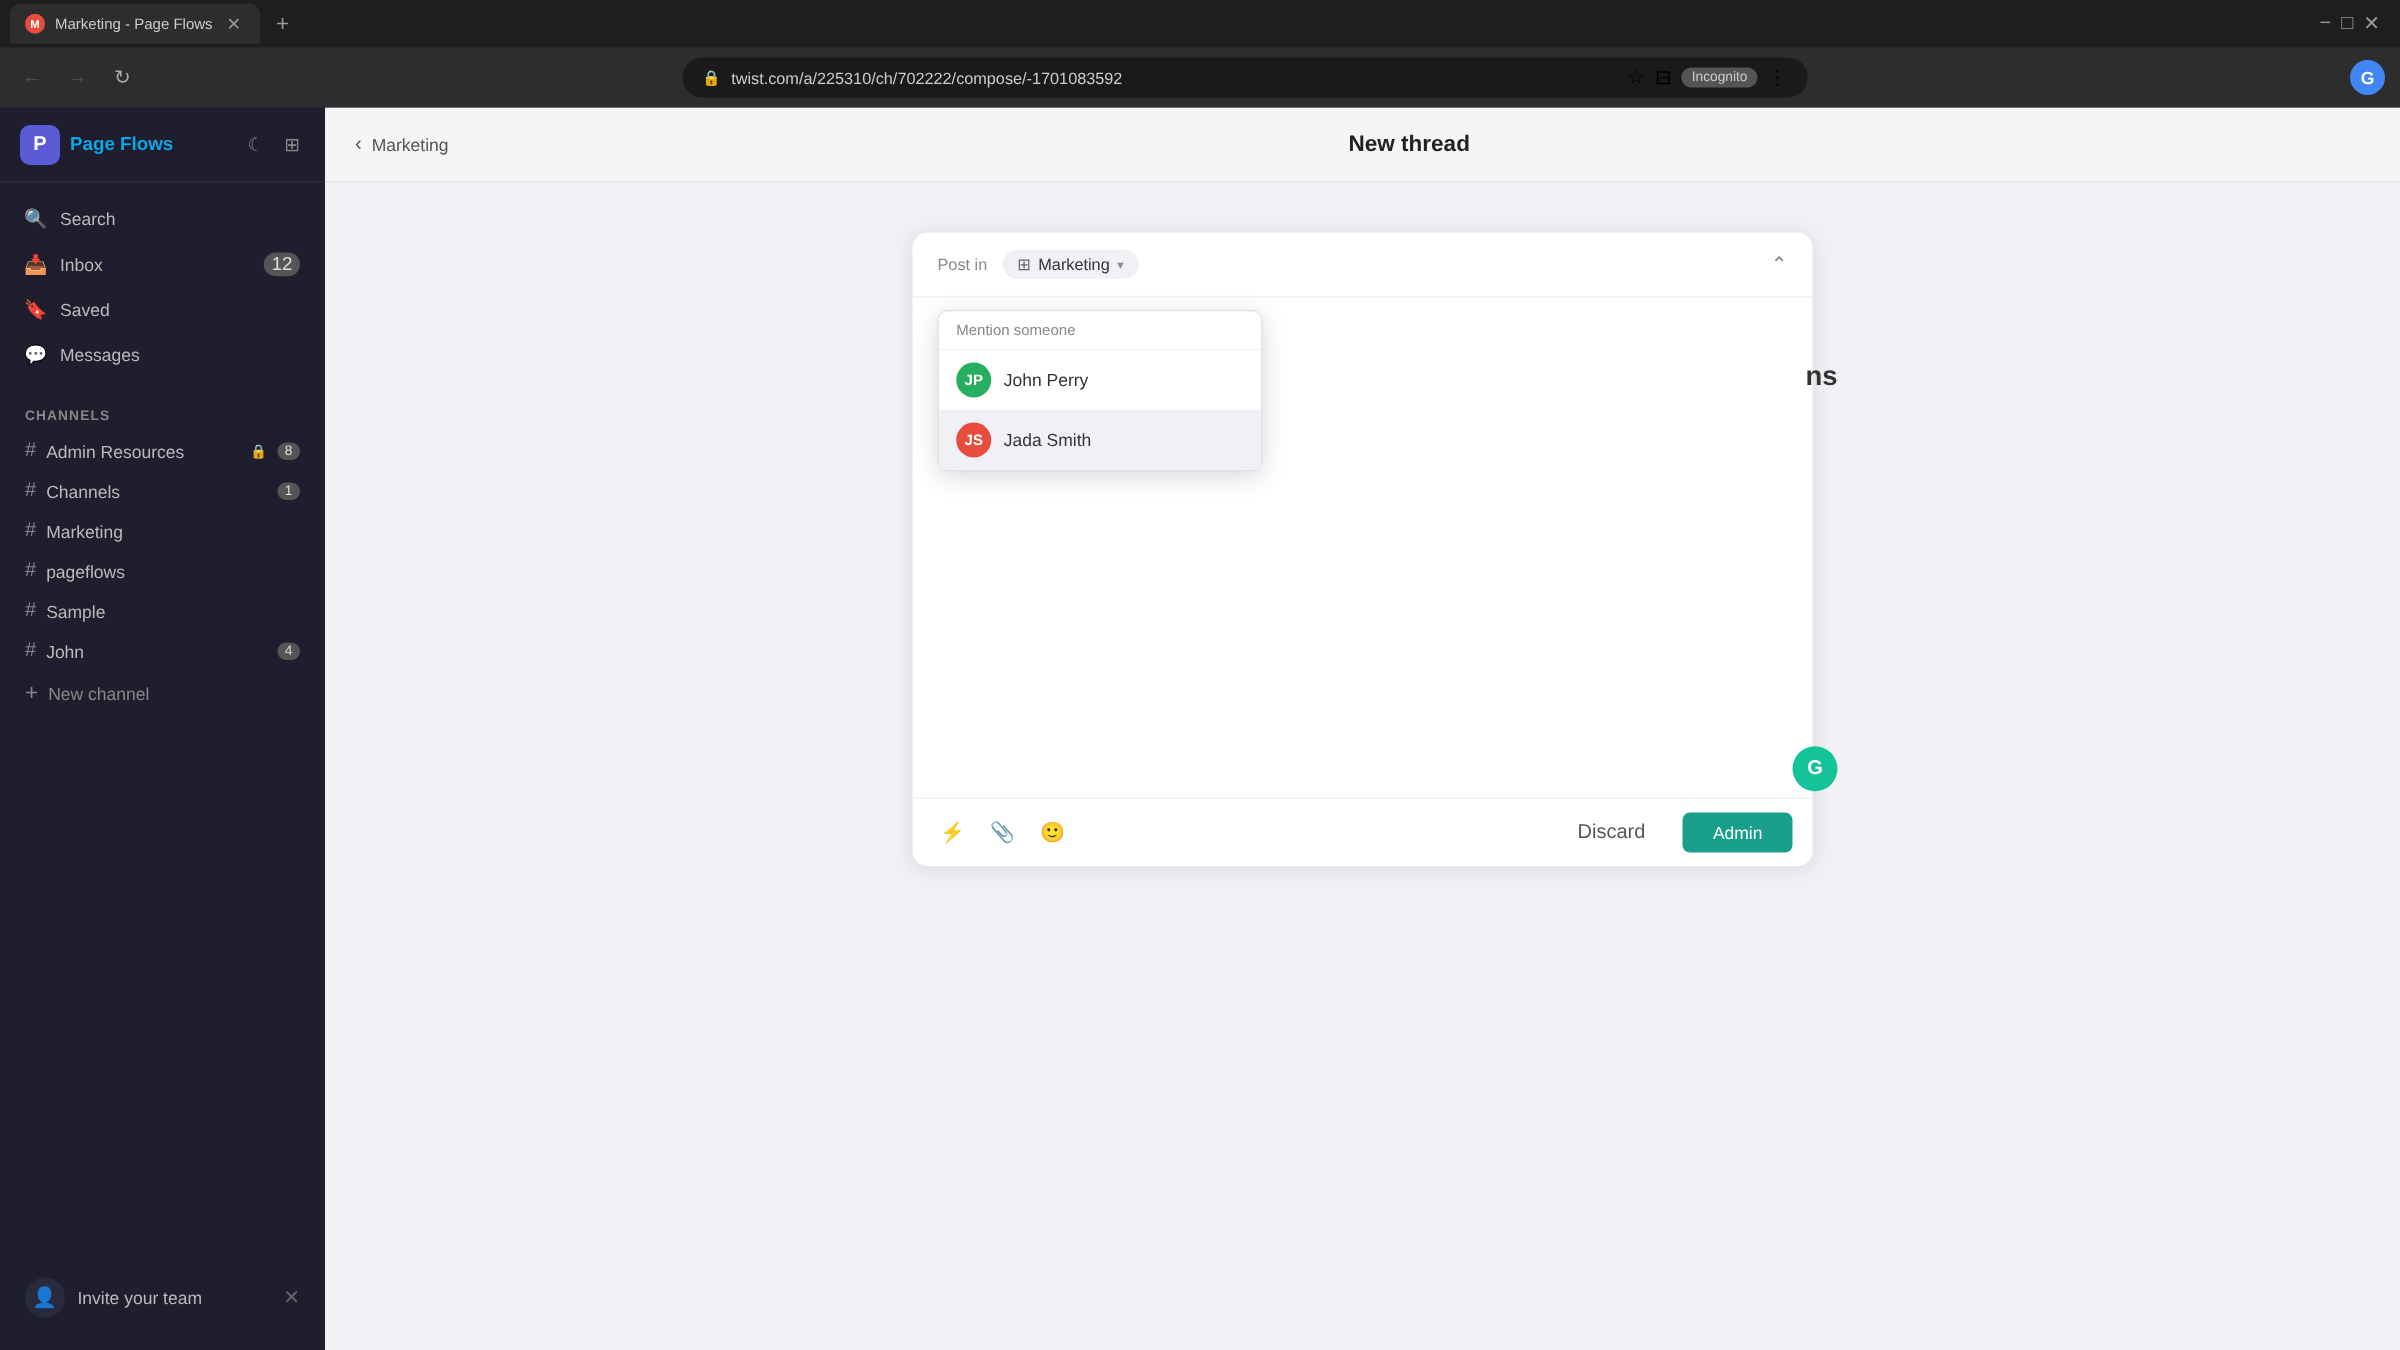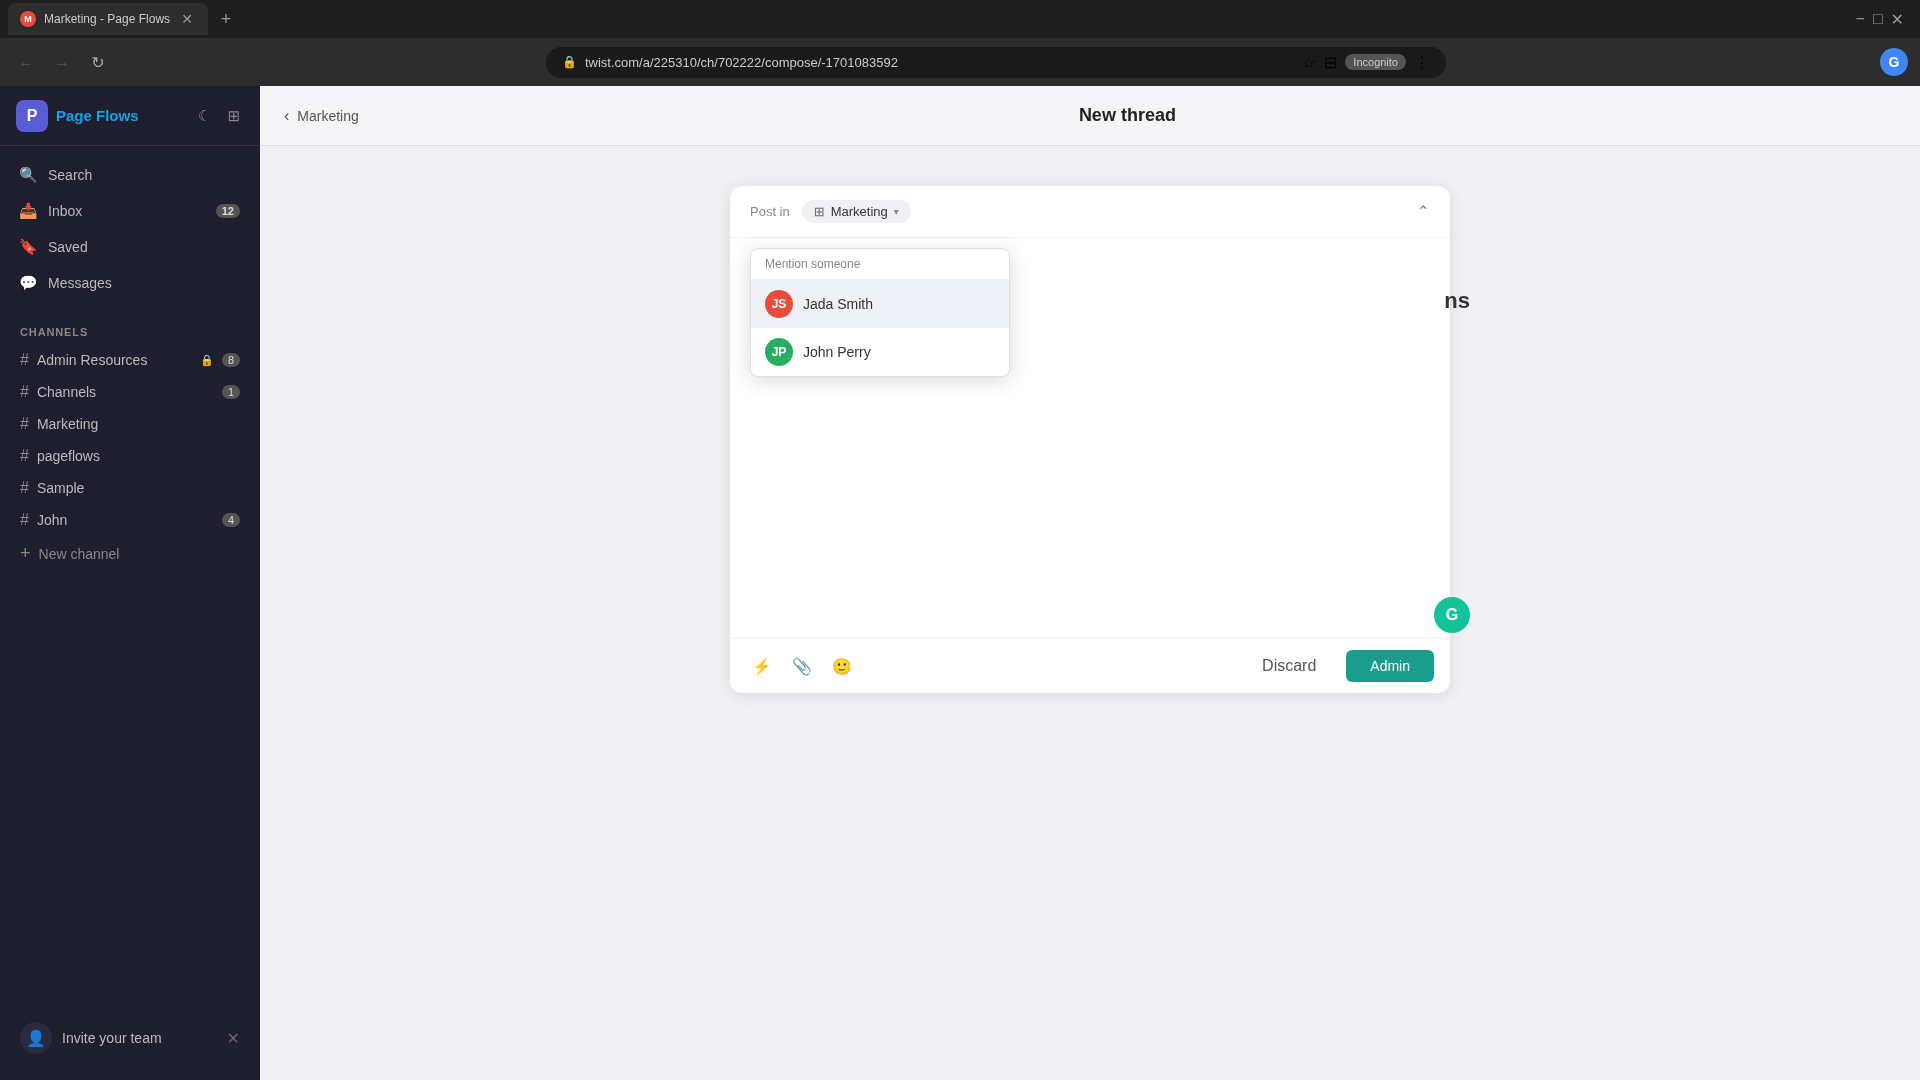--- a/index.html
+++ b/index.html
@@ -243,24 +243,24 @@
       display: flex;
       align-items: center;
       justify-content: center;
       color: #888;
       font-size: 15px;
     }
     .nav-item-label { flex: 1; }
     .nav-badge {
       background: #555;
       color: #ddd;
-      font-size: 11px;
+      font-size: 15px;
       padding: 1px 6px;
       border-radius: 10px;
-      font-weight: 700;
+      font-weight: 400;
     }
 
     .channels-section {
       padding: 8px 8px 0;
     }
     .channels-header {
       color: #888;
       font-size: 11px;
       font-weight: 600;
       text-transform: uppercase;
@@ -710,27 +710,27 @@
             <span>Marketing</span>
             <span class="channel-selector-arrow">▾</span>
           </div>
           <div class="composer-expand">⌃</div>
         </div>
 
         <div class="composer-body">
 
           <div class="mention-dropdown">
             <div class="mention-dropdown-header">Mention someone</div>
+            <div class="mention-item">
+              <div class="mention-avatar avatar-john">JP</div>
+              <span>John Perry</span>
+            </div>
             <div class="mention-item selected">
               <div class="mention-avatar avatar-jada">JS</div>
               <span>Jada Smith</span>
-            </div>
-            <div class="mention-item">
-              <div class="mention-avatar avatar-john">JP</div>
-              <span>John Perry</span>
             </div>
           </div>
 
           <div style="margin-top: 8px;">
             <span class="composer-at">@</span>
             <span class="cursor-line"></span>
           </div>
 
           <div class="partial-text">ns</div>
         </div>

